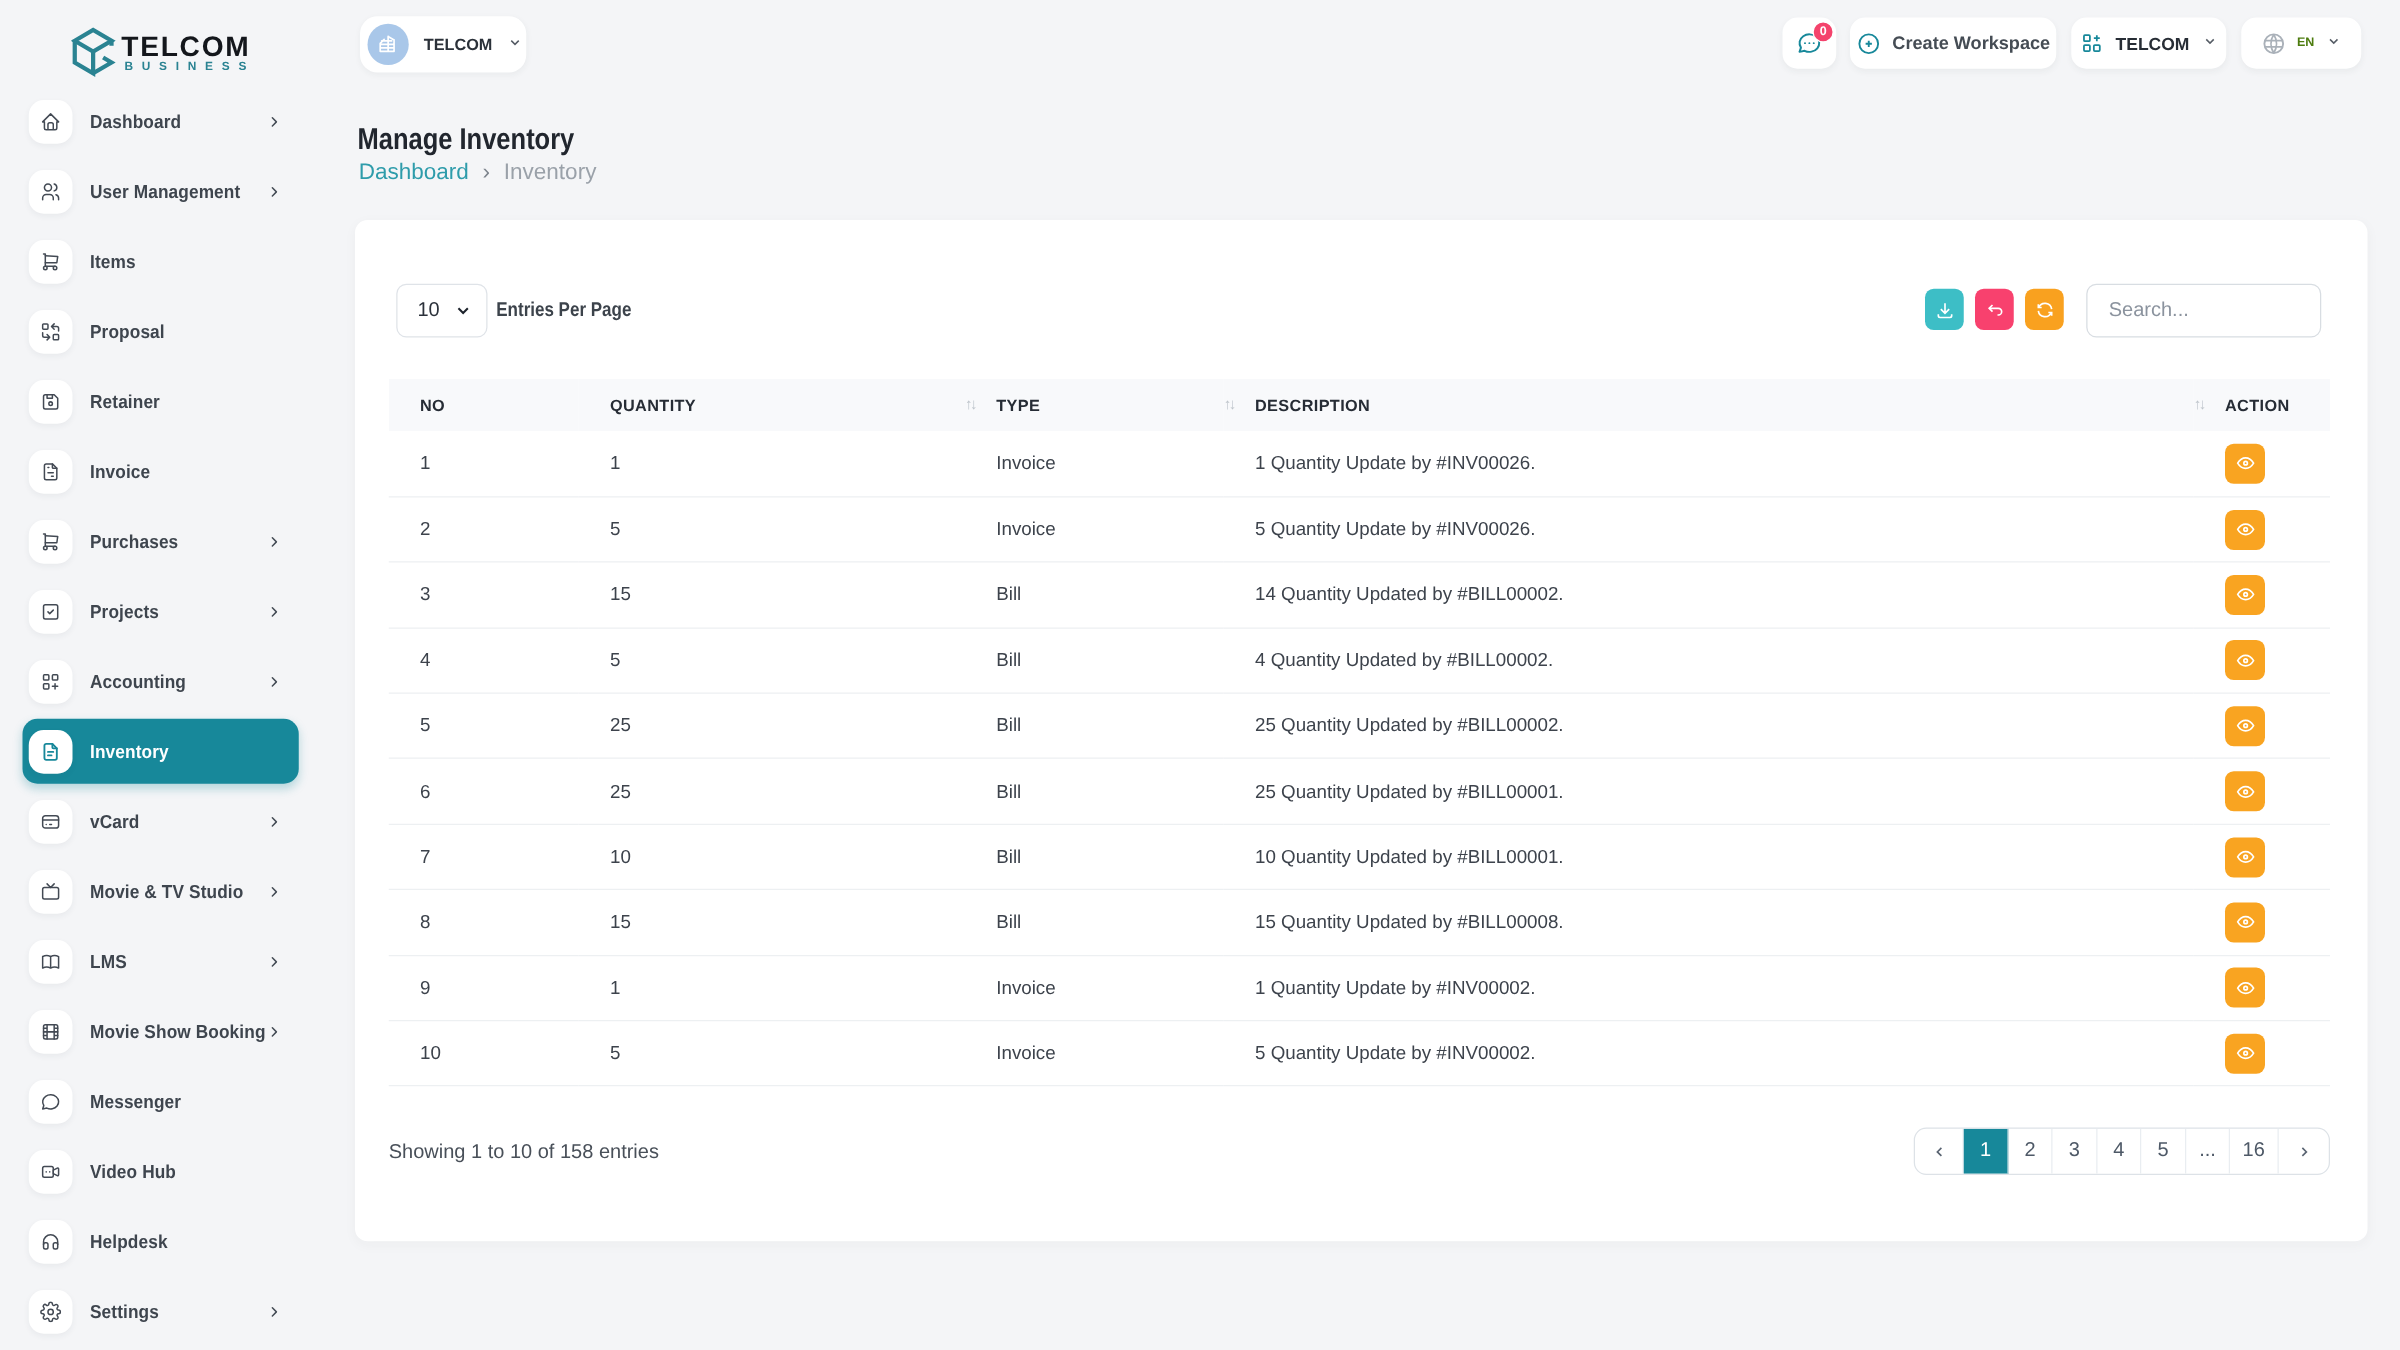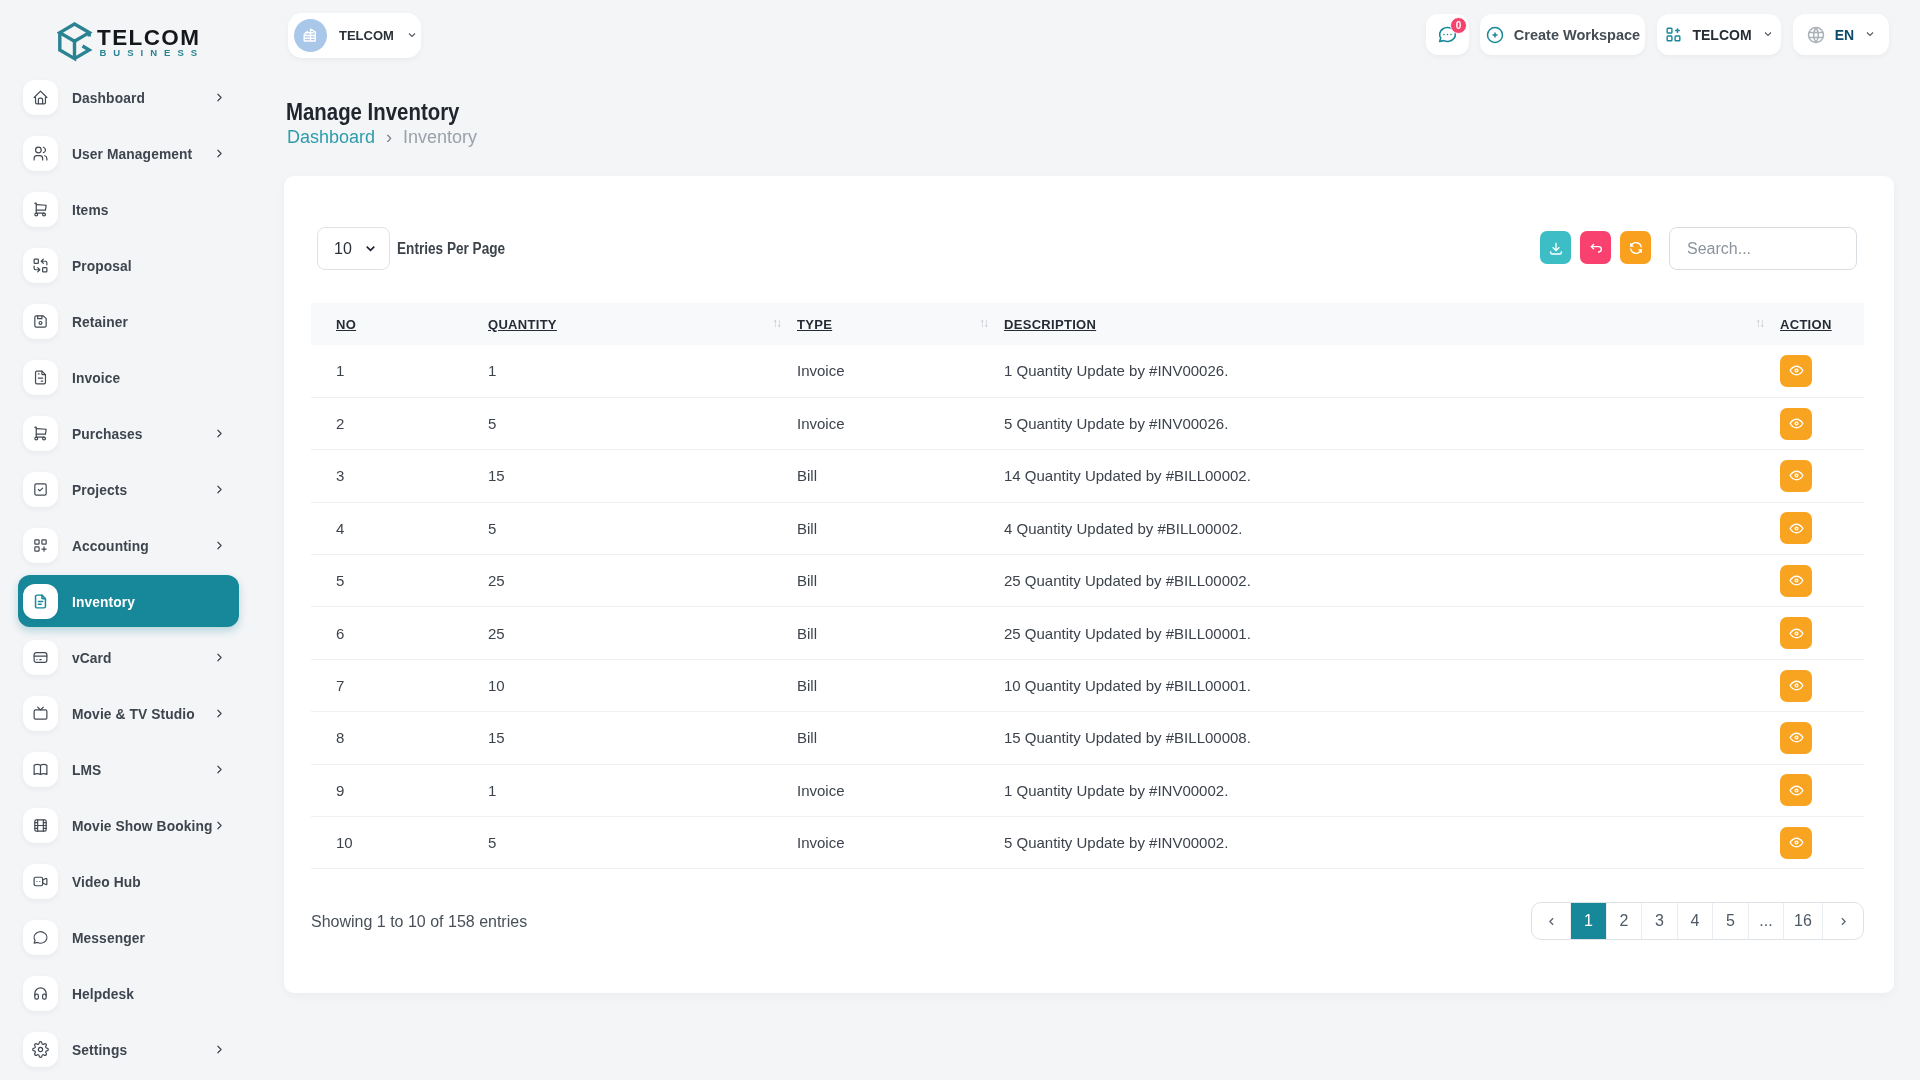--- a/index.html
+++ b/index.html
@@ -62,21 +62,21 @@
   border:1.5px solid #fff; border-radius:50%; color:#fff; font-size:10px; font-weight:700;
   display:flex; align-items:center; justify-content:center;
 }
 .cwbtn { right:244px; width:165px; font-size:14.5px; font-weight:700; color:#454c54; }
 .cwbtn svg { width:20px; height:20px; stroke:#17889a; margin-right:9px; }
 .telbtn { right:108px; width:124px; }
 .telbtn svg.grid { width:19px; height:19px; stroke:#17889a; }
 .telbtn .t { font-size:14px; font-weight:700; color:#272d35; margin:0 10px 0 9px; }
 .enbtn { right:0px; width:96px; }
 .enbtn svg.globe { width:20px; height:20px; stroke:#aab1b9; }
-.enbtn .t { font-size:14px; font-weight:700; color:#0c4a6e; margin:0 10px 0 9px; }
+.enbtn .t { font-size:10px; font-weight:700; color:#4d7c0f; margin:0 10px 0 9px; }
 
 .ptitle { position:absolute; left:286px; top:98px; font-size:24px; font-weight:700; color:#21262e; transform:scaleX(.85); transform-origin:left; }
 .crumbs { position:absolute; left:287px; top:127px; font-size:18px; }
 .crumbs a { color:#2e9cab; text-decoration:none; }
 .crumbs .sep { display:inline-block; margin:0 11px; color:#7d848d; }
 .crumbs .cur { color:#9aa1a9; }
 
 .card {
   position:absolute; left:284px; top:176px; width:1610px; height:817px;
   background:#fff; border-radius:10px; box-shadow:0 3px 10px rgba(40,50,60,.04);
@@ -97,21 +97,21 @@
 .search {
   position:absolute; right:10px; top:0; width:188px; height:43px; border:1px solid #d8dde2;
   border-radius:8px; display:flex; align-items:center; font-size:16px; color:#8b939e; padding-left:17px;
 }
 
 .tbl { position:absolute; left:27px; top:127px; width:1553px; }
 table { border-collapse:collapse; width:1553px; table-layout:fixed; }
 col.c1{width:152px;} col.c2{width:309px;} col.c3{width:207px;} col.c4{width:776px;} col.c5{width:109px;}
 thead th {
   background:#f8f9fb; height:42px; text-align:left; padding-left:25px;
-  font-size:13px; font-weight:700; color:#262c35; letter-spacing:.3px; position:relative;text-decoration:underline;
+  font-size:13px; font-weight:700; color:#262c35; letter-spacing:.3px; position:relative;
 }
 th .sort { position:absolute; right:-8px; top:13px; font-size:12px; color:#bfc5cc; letter-spacing:-2px; font-weight:400; z-index:2; }
 tbody td { height:52.4px; border-bottom:1px solid #edf0f2; padding-left:25px; font-size:15px; color:#3d434c; }
 tbody tr td:first-child { color:#3d434c; }
 .eye {
   width:32px; height:32px; background:#f9a421; border-radius:7px;
   display:flex; align-items:center; justify-content:center;
 }
 .eye svg { width:17px; height:17px; stroke:#fff; }
 
@@ -329,35 +329,35 @@
     <div class="lbl">Movie Show Booking</div>
     <div class="chev">
           <svg viewBox="0 0 24 24" fill="none" stroke-width="2.2" stroke-linecap="round" stroke-linejoin="round">
             <path d="M9 6l6 6-6 6"></path>
           </svg>
         </div>
   </div>
       <div class="mi">
     <div class="ibox">
           <svg viewBox="0 0 24 24" fill="none" stroke-linecap="round" stroke-linejoin="round" stroke-width="1.7">
+            <path d="M3 20l1.3-3.9C1.976 12.663 2.874 8.228 6.4 5.726c3.526-2.501 8.59-2.296 11.845.48 3.255 2.777 3.695 7.266 1.029 10.501C16.608 19.942 11.659 20.922 7.7 19z"></path>
+          </svg>
+        </div>
+    <div class="lbl">Messenger</div>
+
+  </div>
+      <div class="mi">
+    <div class="ibox">
+          <svg viewBox="0 0 24 24" fill="none" stroke-linecap="round" stroke-linejoin="round" stroke-width="1.7">
             <path d="M15 10l4.55-2.28A1 1 0 0121 8.62v6.76a1 1 0 01-1.45.9L15 14v-4z"></path>
             <rect x="3" y="6" width="12" height="12" rx="2"></rect>
             <path d="M7 12h.01M11 12h.01"></path>
           </svg>
         </div>
     <div class="lbl">Video Hub</div>
-
-  </div>
-      <div class="mi">
-    <div class="ibox">
-          <svg viewBox="0 0 24 24" fill="none" stroke-linecap="round" stroke-linejoin="round" stroke-width="1.7">
-            <path d="M3 20l1.3-3.9C1.976 12.663 2.874 8.228 6.4 5.726c3.526-2.501 8.59-2.296 11.845.48 3.255 2.777 3.695 7.266 1.029 10.501C16.608 19.942 11.659 20.922 7.7 19z"></path>
-          </svg>
-        </div>
-    <div class="lbl">Messenger</div>
 
   </div>
       <div class="mi">
     <div class="ibox">
           <svg viewBox="0 0 24 24" fill="none" stroke-linecap="round" stroke-linejoin="round" stroke-width="1.7">
             <path d="M4 13m0 2a2 2 0 012-2h1a2 2 0 012 2v3a2 2 0 01-2 2H6a2 2 0 01-2-2zM15 13m0 2a2 2 0 012-2h1a2 2 0 012 2v3a2 2 0 01-2 2h-1a2 2 0 01-2-2z"></path>
             <path d="M4 15v-3a8 8 0 0116 0v3"></path>
           </svg>
         </div>
     <div class="lbl">Helpdesk</div>

